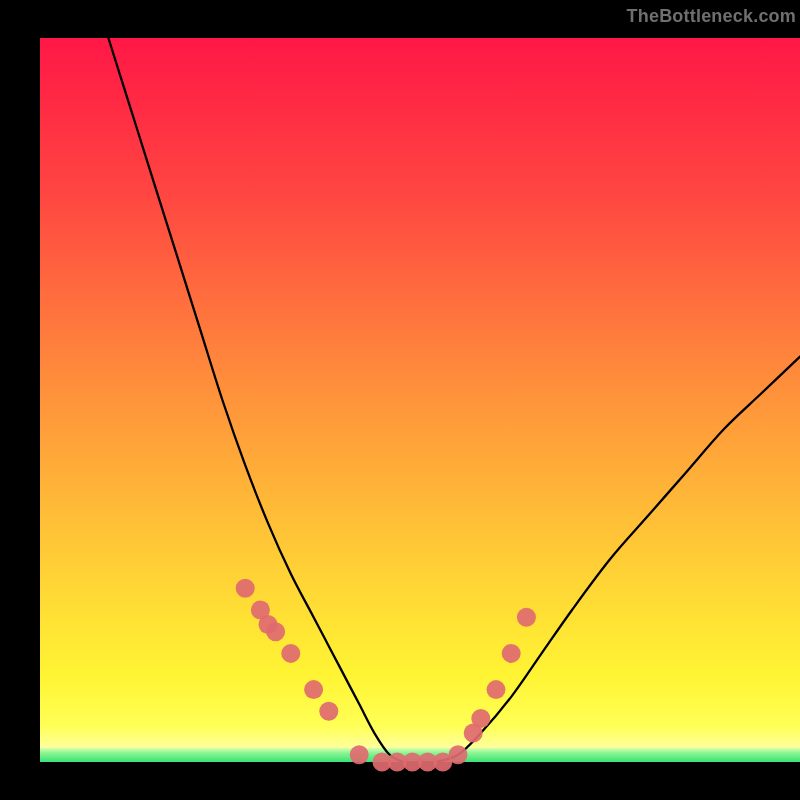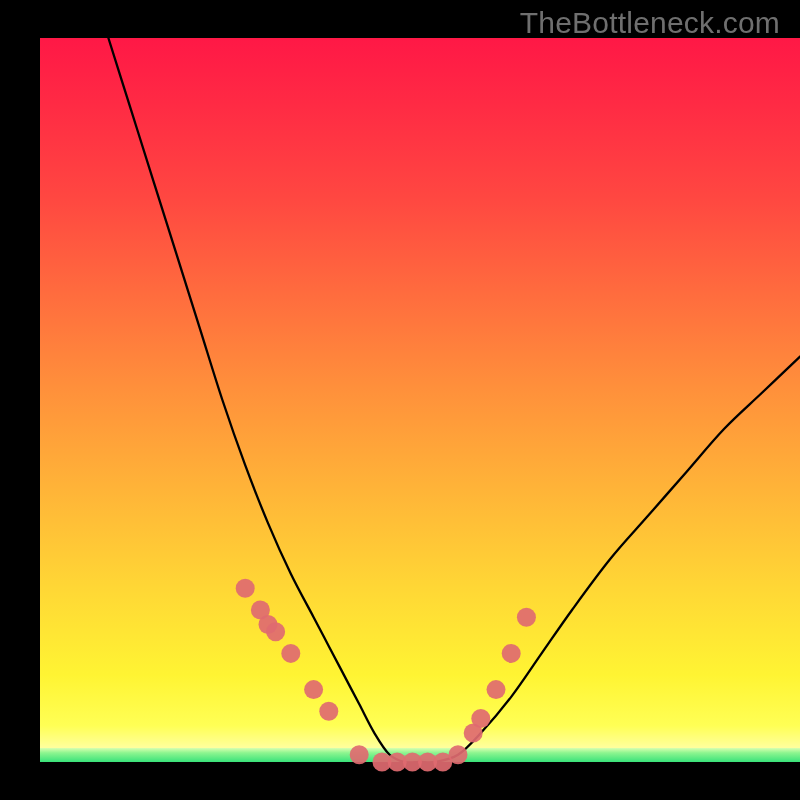--- a/index.html
+++ b/index.html
@@ -45,24 +45,24 @@
     bottom: 38px;
     height: 14px;
     background: linear-gradient(to bottom,
       #d8ffb0 0%,
       #8cf58f 35%,
       #39e27a 100%);
   }
   .watermark {
     position: absolute;
     top: 6px;
-    right: 20px;
+    right: 4px;
     color: #6f6f6f;
-    font-size: 30px;
-    font-weight: 400;
+    font-size: 18px;
+    font-weight: 700;
     letter-spacing: 0.2px;
     user-select: none;
   }
   svg.curve {
     position: absolute;
     left: 40px;
     top: 38px;
     width: 760px;
     height: 724px;
     overflow: visible;

